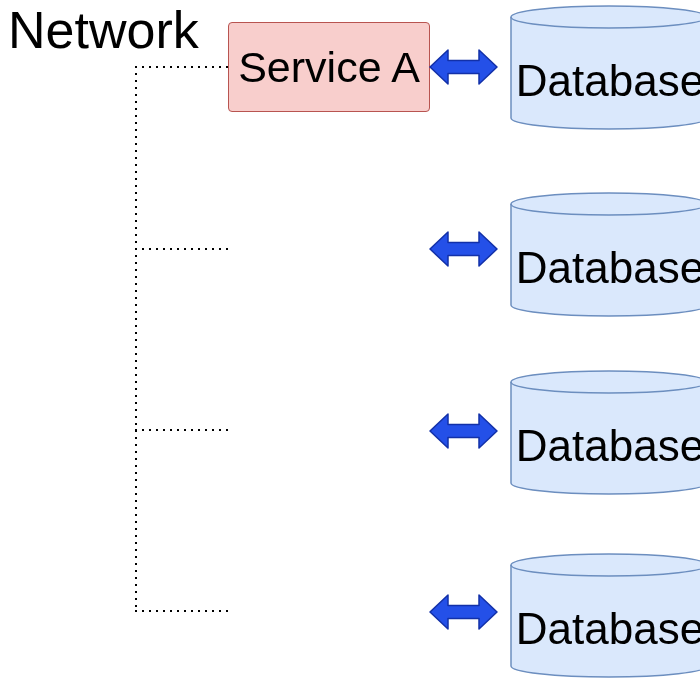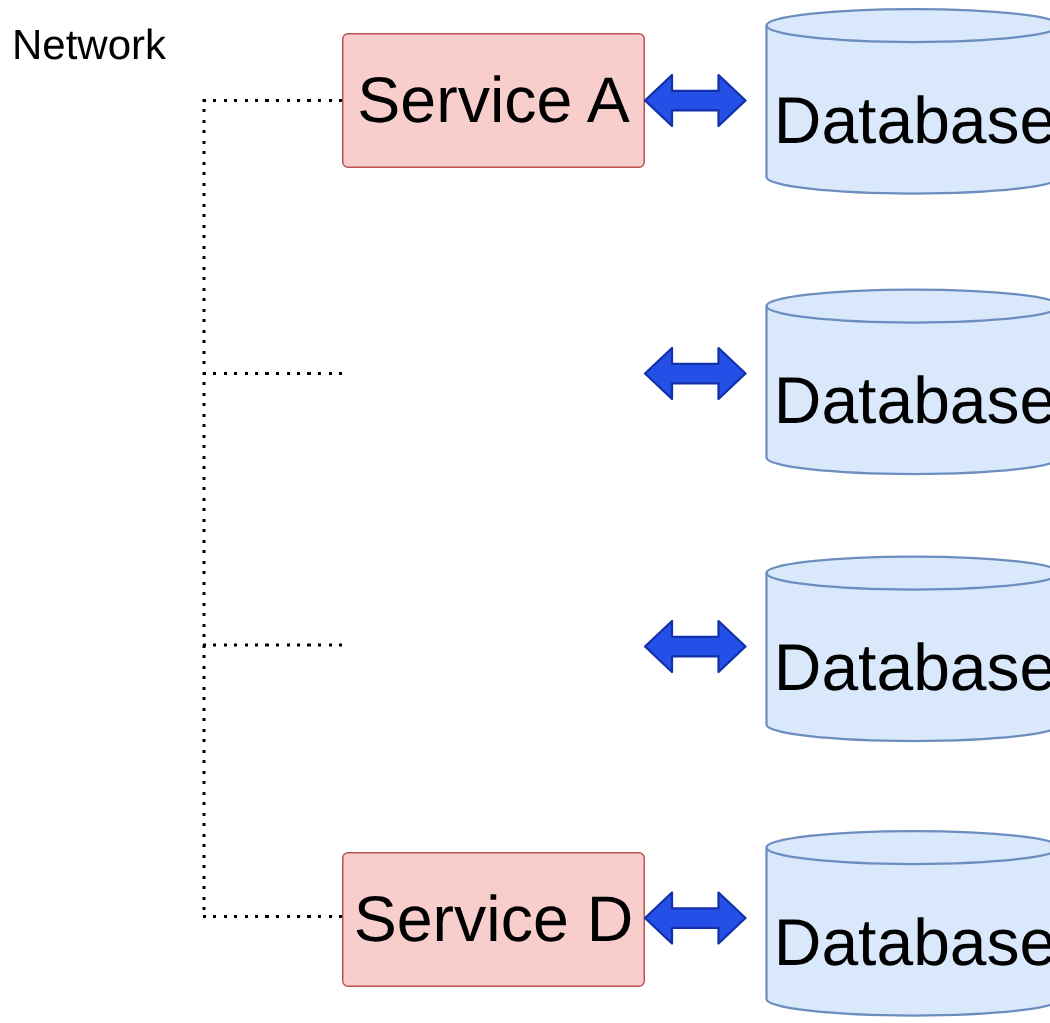--- a/index.html
+++ b/index.html
@@ -9,21 +9,21 @@
     height: 682px;
     background: #ffffff;
     overflow: hidden;
     font-family: "Liberation Sans", sans-serif;
     color: var(--text, #000);
   }
   .network-label {
     position: absolute;
     left: 8px;
     top: 6px;
-    font-size: 28px;
+    font-size: 52px;
     line-height: 48px;
     color: var(--text, #000);
     white-space: nowrap;
   }
   
   .trunk {
     position: absolute;
     left: 135px;
     top: 66px;
     width: 2px;
@@ -140,23 +140,20 @@
   </svg>
   <div class="database" style="top:370px">
     <svg width="198" height="125" viewBox="0 0 198 125">
       <path class="cyl-body" d="M 1 12 A 98 11 0 0 1 197 12 L 197 113 A 98 11 0 0 1 1 113 Z"></path>
       <path class="cyl-lip" d="M 1 12 A 98 11 0 0 0 197 12"></path>
     </svg>
     <div class="db-label">Database</div>
   </div>
 
   <div class="branch" style="top:610px"></div>
-  <div class="service-box" style="top:568px">
-    <span>Service D</span>
-  </div>
   <svg class="arrow" style="top:592px" viewBox="0 0 69 40">
     <polygon points="1,20 19,3 19,13.5 50,13.5 50,3 68,20 50,37 50,26.5 19,26.5 19,37"></polygon>
   </svg>
   <div class="database" style="top:553px">
     <svg width="198" height="125" viewBox="0 0 198 125">
       <path class="cyl-body" d="M 1 12 A 98 11 0 0 1 197 12 L 197 113 A 98 11 0 0 1 1 113 Z"></path>
       <path class="cyl-lip" d="M 1 12 A 98 11 0 0 0 197 12"></path>
     </svg>
     <div class="db-label">Database</div>
   </div>

